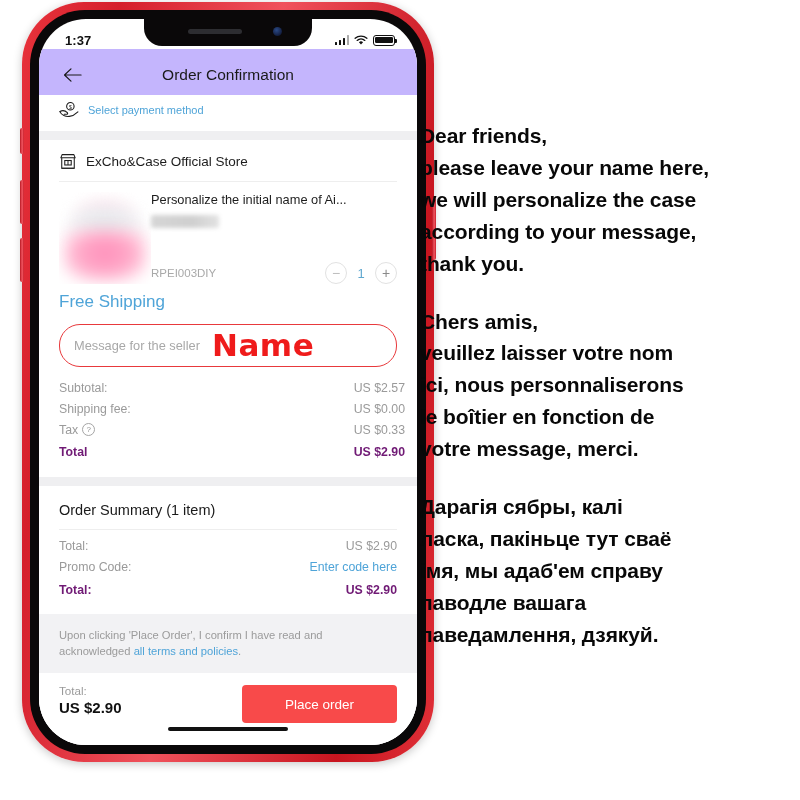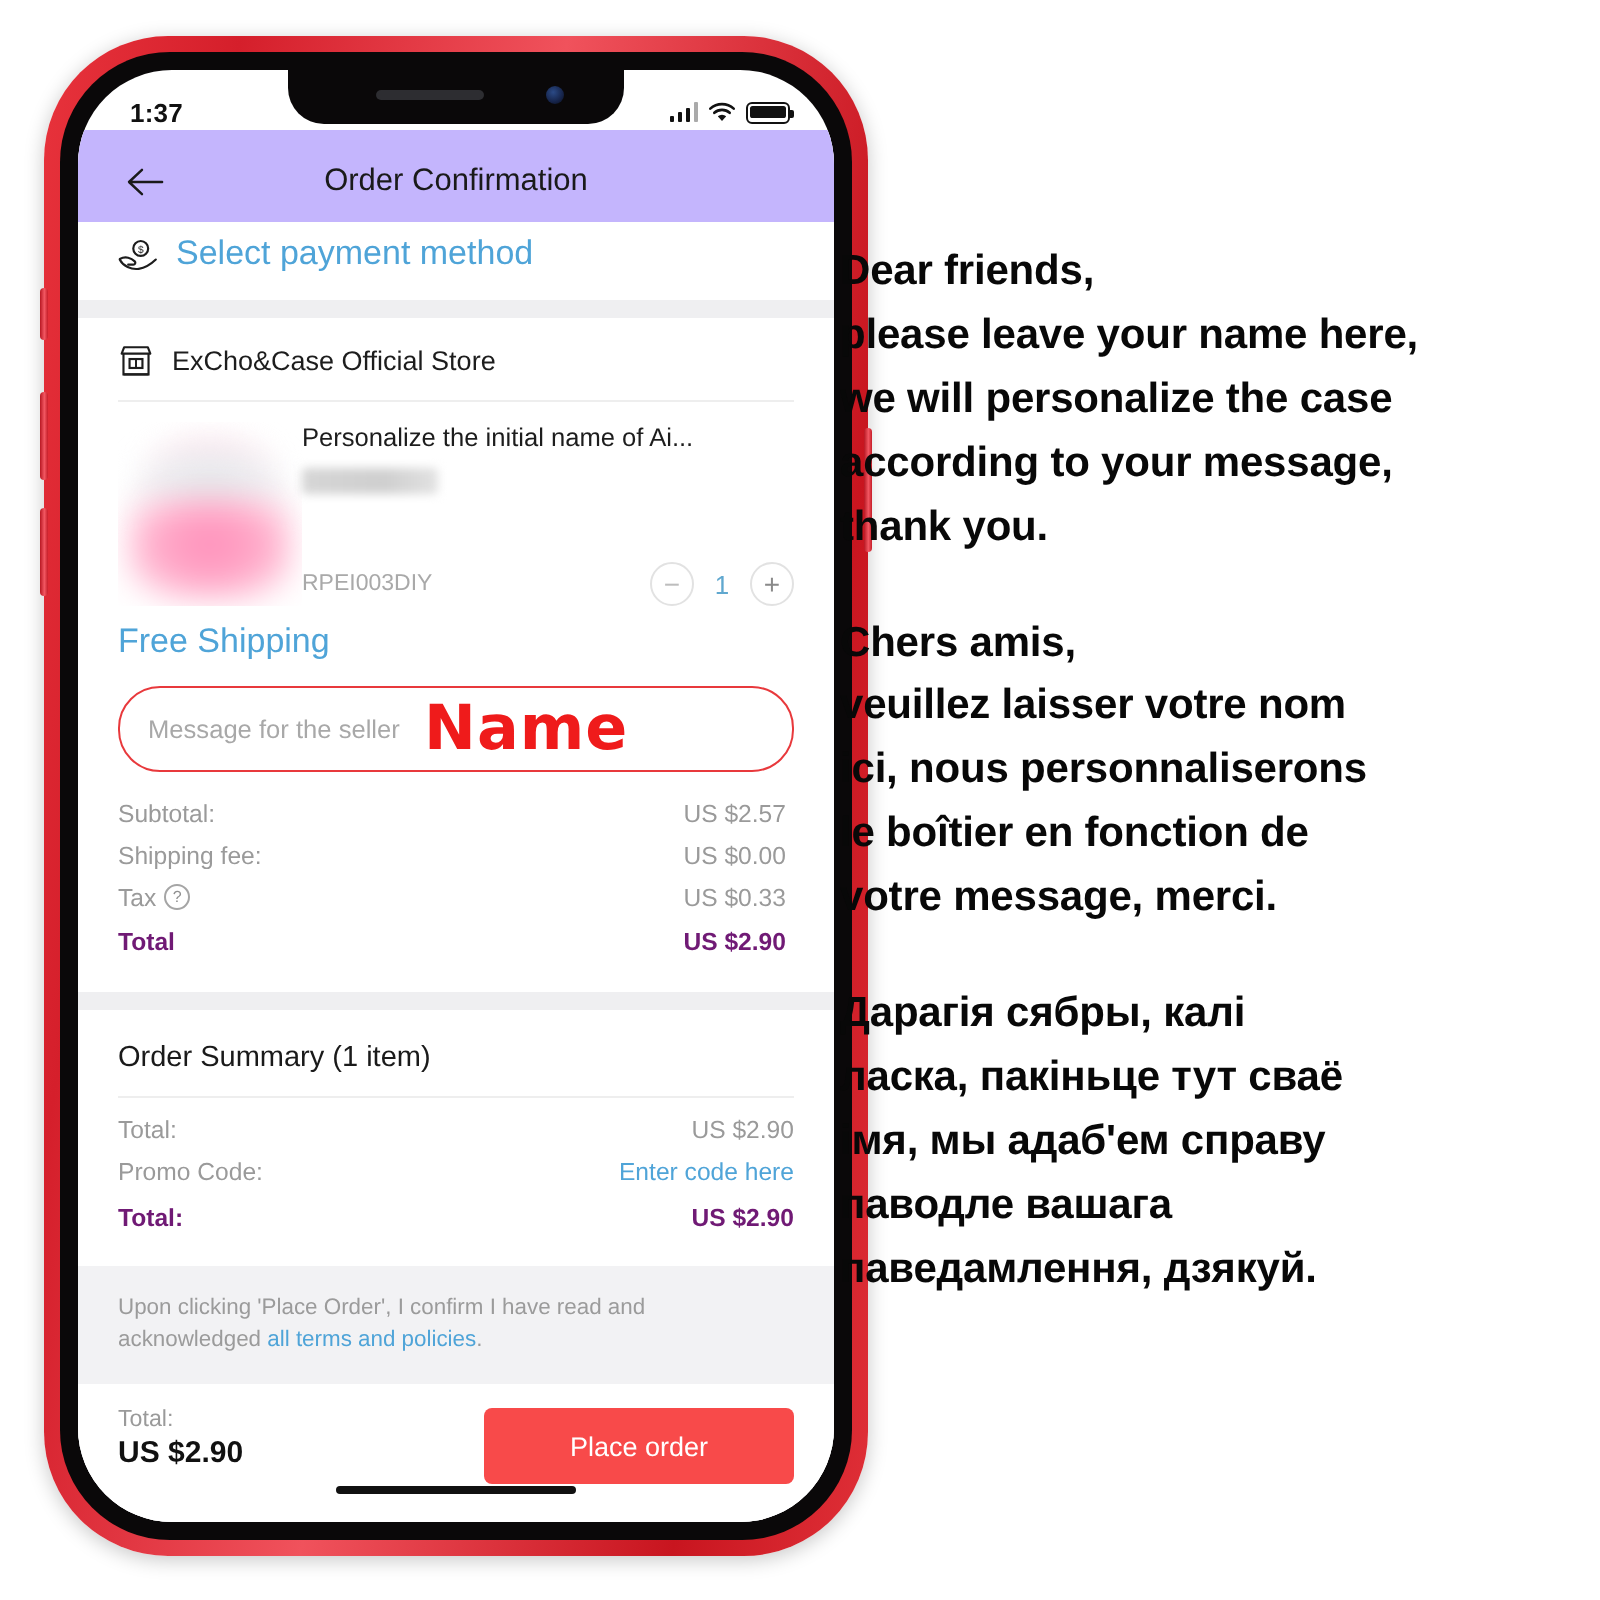--- a/index.html
+++ b/index.html
@@ -13,21 +13,21 @@
     position: relative;
     overflow: hidden;
     font-family: "Liberation Sans", sans-serif;
     -webkit-font-smoothing: antialiased;
   }
 
   
   #phone-mockup {
     position: absolute;
     left: 22px;
-    top: 18px;
+    top: 2px;
     width: 412px;
     height: 760px;
   }
   .phone-outer {
     position: absolute;
     inset: 0;
     border-radius: 62px;
     background: linear-gradient(100deg, #e8333c 0%, #d51f2b 18%, #f0525c 48%, #c8151f 82%, #e03038 100%);
     box-shadow: 0 2px 10px rgba(0,0,0,0.22);
   }
@@ -167,21 +167,21 @@
   
   #payment-row {
     background:#fff;
     display: flex;
     align-items: center;
     gap: 9px;
     padding: 6px 20px 13px 20px;
     flex: none;
   }
   #payment-label {
-    font-size: 17px;
+    font-size: 11px;
     color: #4fa4d8;
   }
 
   .gap { height: 9px; background: #efeff1; flex: none; }
 
   
   #store-card { background:#fff; flex:none; }
   #store-row {
     display:flex; align-items:center; gap:9px;
     padding: 13px 20px 11px 20px;
@@ -284,21 +284,21 @@
     transform: translateY(-52%);
     font-size: 31px;
     color: #ef1b1b;
     font-family: "DejaVu Sans", sans-serif;
     font-weight: 700;
     letter-spacing: 0.5px;
     white-space: nowrap;
   }
 
   
-  #price-lines { padding: 0 24px 14px 20px; }
+  #price-lines { padding: 0 12px 14px 20px; }
   .price-row {
     display:flex; justify-content: space-between; align-items:center;
     padding: 3.5px 0;
     font-size: 12.3px;
     color:#9a9a9a;
   }
   .price-row.total { color:#701a75; font-weight:bold; padding-top: 5px; }
   .price-row .lbl { display:flex; align-items:center; gap:4px; }
   .qmark {
     display:inline-flex; align-items:center; justify-content:center;

